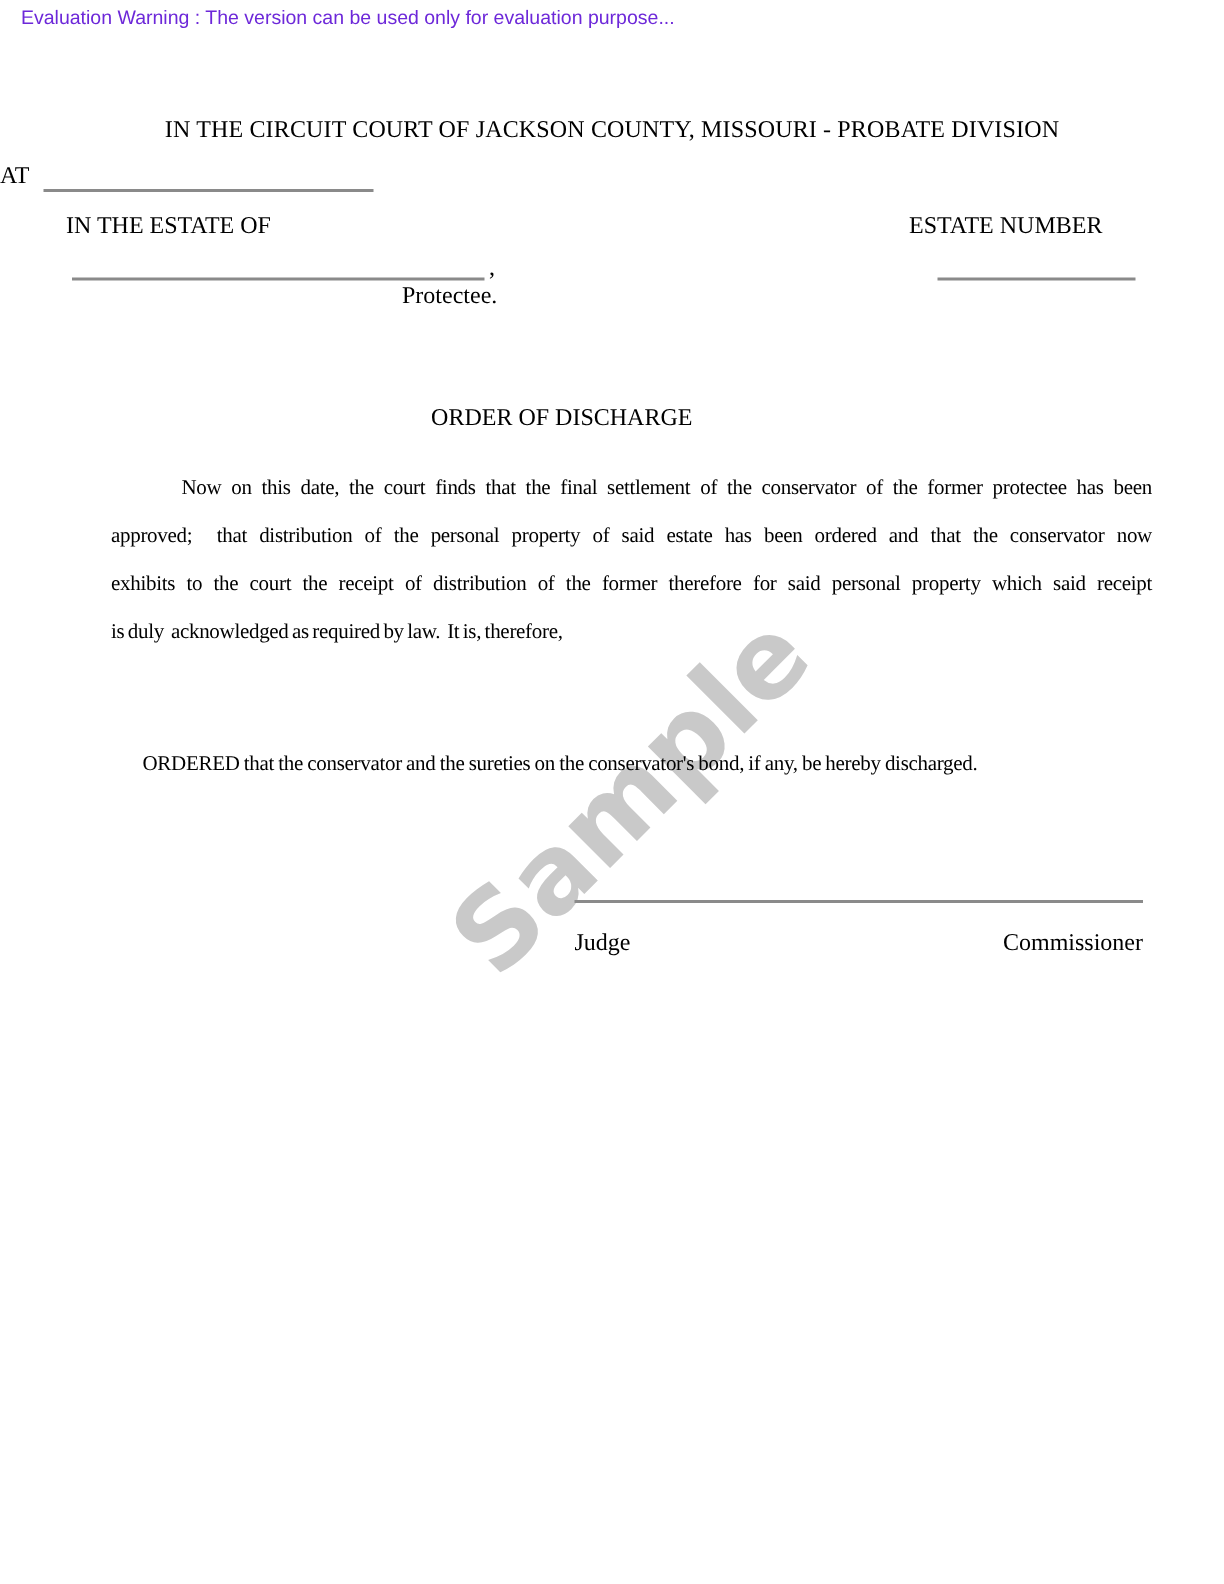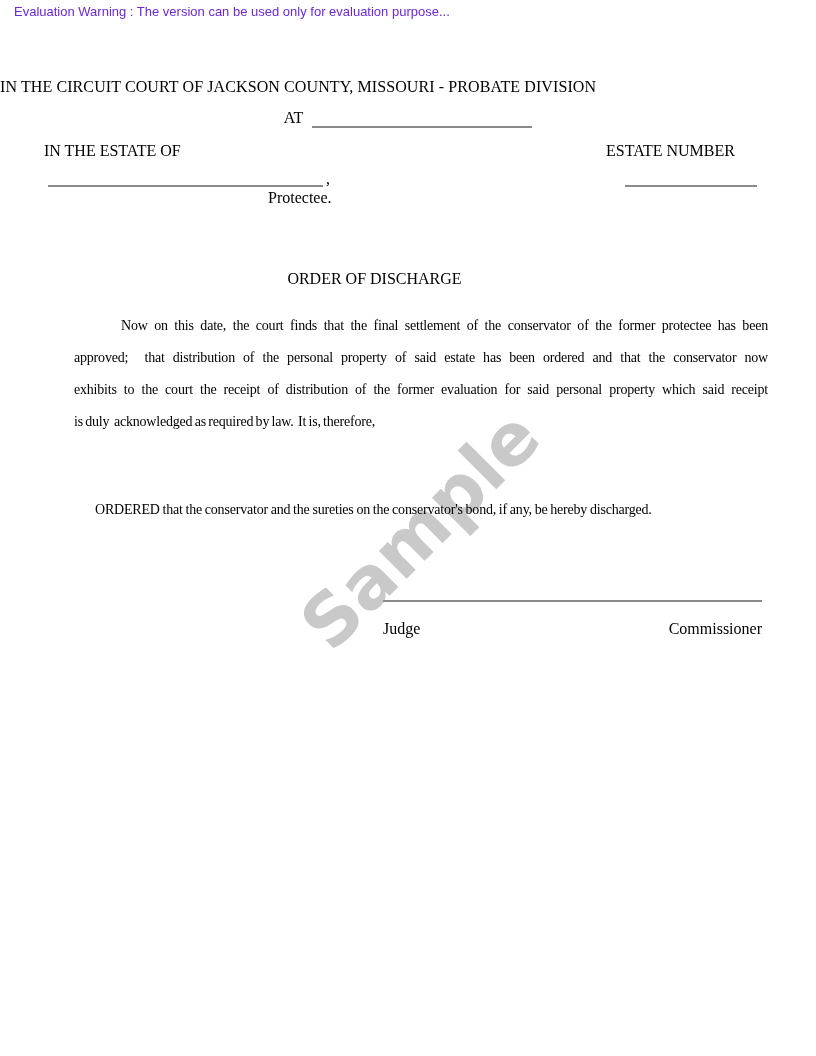--- a/index.html
+++ b/index.html
@@ -38,30 +38,30 @@
     z-index: 0;
     white-space: nowrap;
     user-select: none;
   }
 
   .content { position: absolute; left: 0; top: 0; width: 816px; height: 1056px; z-index: 1; }
 
   .court-header {
     position: absolute;
     left: 0; top: 78px; width: 816px;
+    text-align: center;
     font-size: 16px;
     letter-spacing: 0.1px;
     white-space: nowrap;
   }
 
   .at-row {
     position: absolute;
     left: 0; top: 108px; width: 816px;
     display: flex;
-    justify-content: center;
     align-items: flex-end;
     height: 20px;
     font-size: 16px;
   }
   .at-label { line-height: 20px; }
   .at-line {
     display: inline-block;
     width: 220px; height: 18px;
     margin-left: 9px;
     border-bottom: 2px solid #8a8a8a;
@@ -181,21 +181,21 @@
 
     <div class="estate-number-line"></div>
 
     <div class="protectee-label">Protectee.</div>
 
     <div class="doc-title">ORDER OF DISCHARGE</div>
 
     <div class="para1">
       <div class="para-line first">Now on this date, the court finds that the final settlement of the conservator of the former protectee has been</div>
       <div class="para-line">approved;  that distribution of the personal property of said estate has been ordered and that the conservator now</div>
-      <div class="para-line">exhibits to the court the receipt of distribution of the former evaluation for said personal property which said receipt</div>
+      <div class="para-line">exhibits to the court the receipt of distribution of the former therefore for said personal property which said receipt</div>
       <div class="para-line last">is duly  acknowledged as required by law.  It is, therefore,</div>
     </div>
 
     <div class="para2">ORDERED that the conservator and the sureties on the conservator's bond, if any, be hereby discharged.</div>
 
     <div class="signature-block">
       <span>Judge</span>
       <span>Commissioner</span>
     </div>
 

